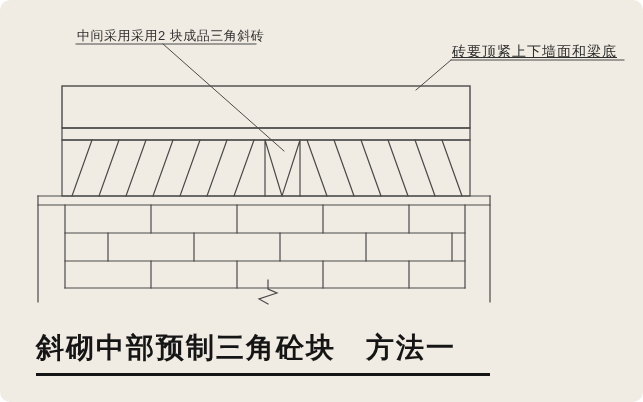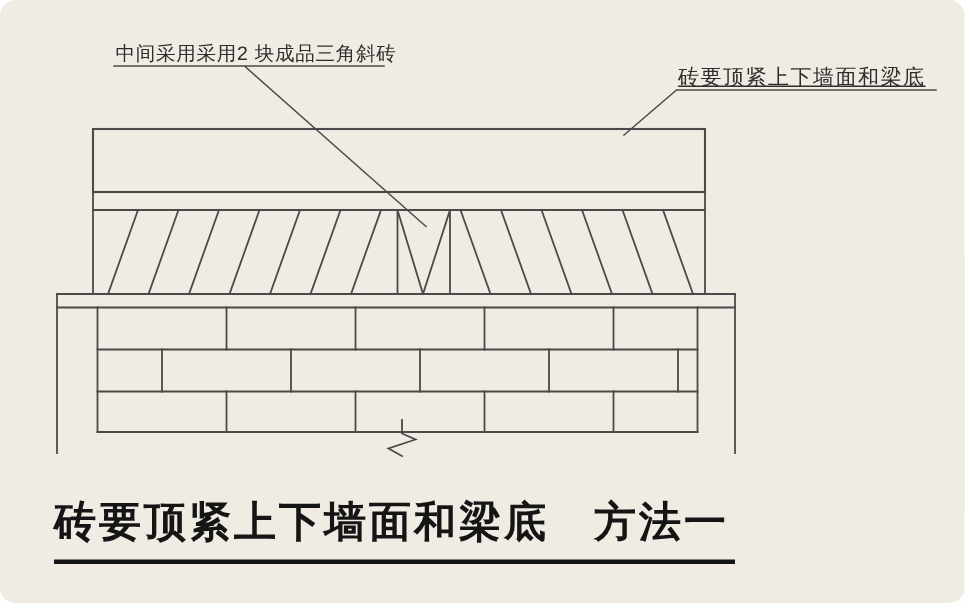--- a/index.html
+++ b/index.html
@@ -75,15 +75,15 @@
     </g>
 
     <g class="stroke" stroke-width="1">
       <path d="M76,44 L256,44 M163,44 L284,151"></path>
       <path d="M451,60 L624,60 M451,60 L416,90"></path>
     </g>
   </svg>
 
   <div class="annot tl">中间采用采用2 块成品三角斜砖</div>
   <div class="annot tr">砖要顶紧上下墙面和梁底</div>
-  <div class="title">砖要顶紧上下墙面和梁底　方法一</div>
+  <div class="title">斜砌中部预制三角砼块　方法一</div>
 
 </div>
 
 </body></html>

